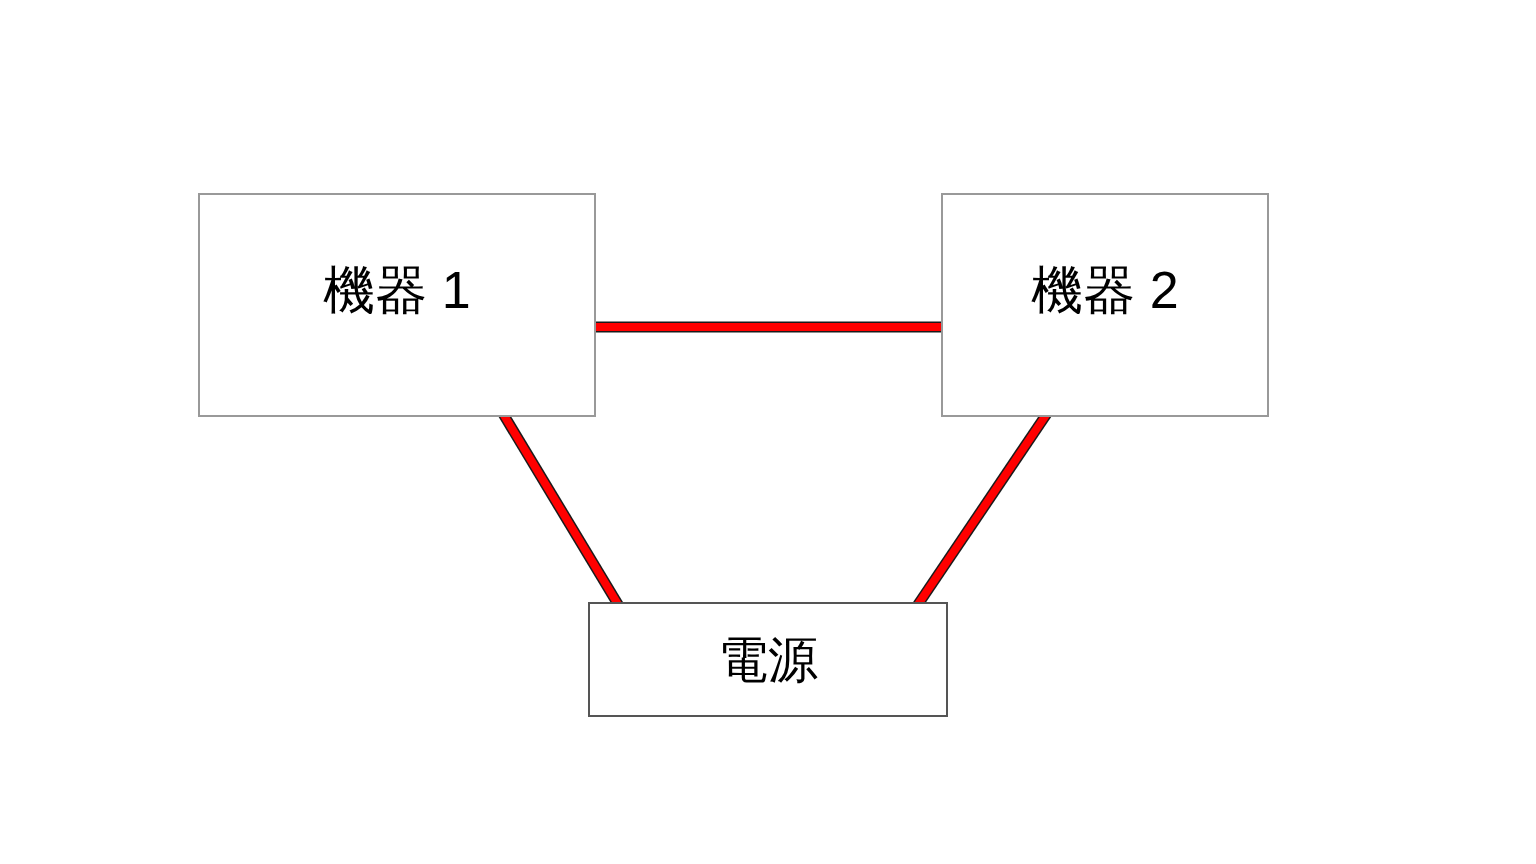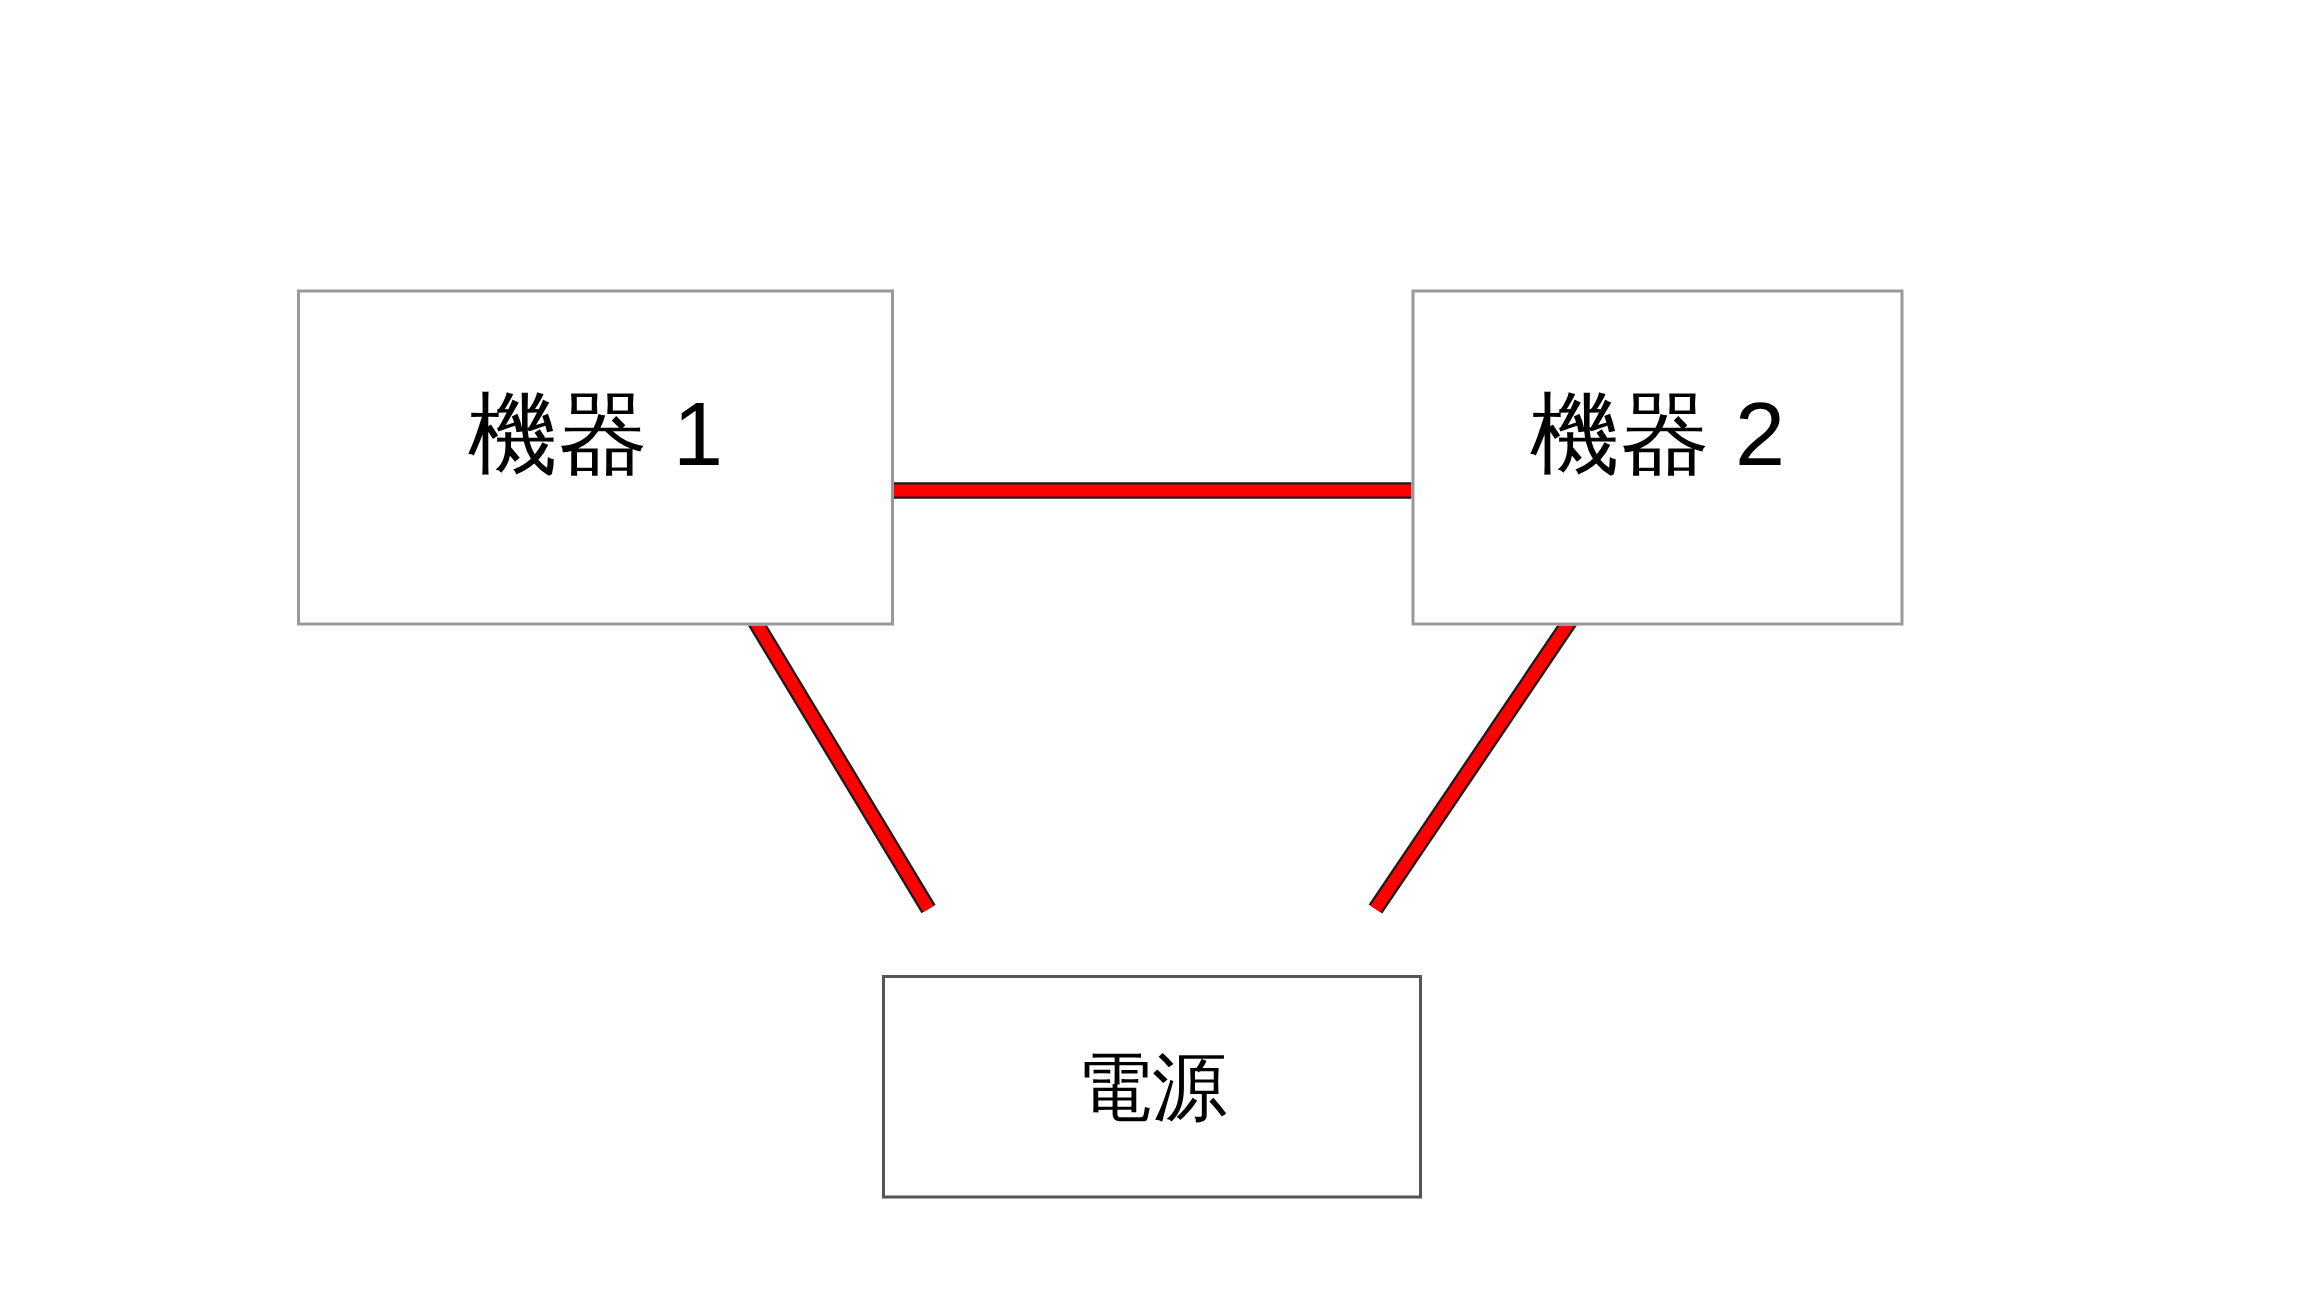--- a/index.html
+++ b/index.html
@@ -44,27 +44,26 @@
     left: 941px;
     top: 193px;
     width: 328px;
     height: 224px;
     border: 2px solid #999999;
   }
   .node-power {
     left: 588px;
     top: 602px;
     width: 360px;
-    height: 149px;
+    height: 115px;
     border: 2px solid #555555;
-    margin-top: 48px;
   }
   .node-device1 .node-label,
   .node-device2 .node-label {
-    font-size: 60px;
+    font-size: 52px;
     line-height: 1;
     padding-bottom: 30px;
     white-space: nowrap;
   }
   .node-power .node-label {
     font-size: 50px;
     line-height: 1;
     white-space: nowrap;
   }
 </style>

